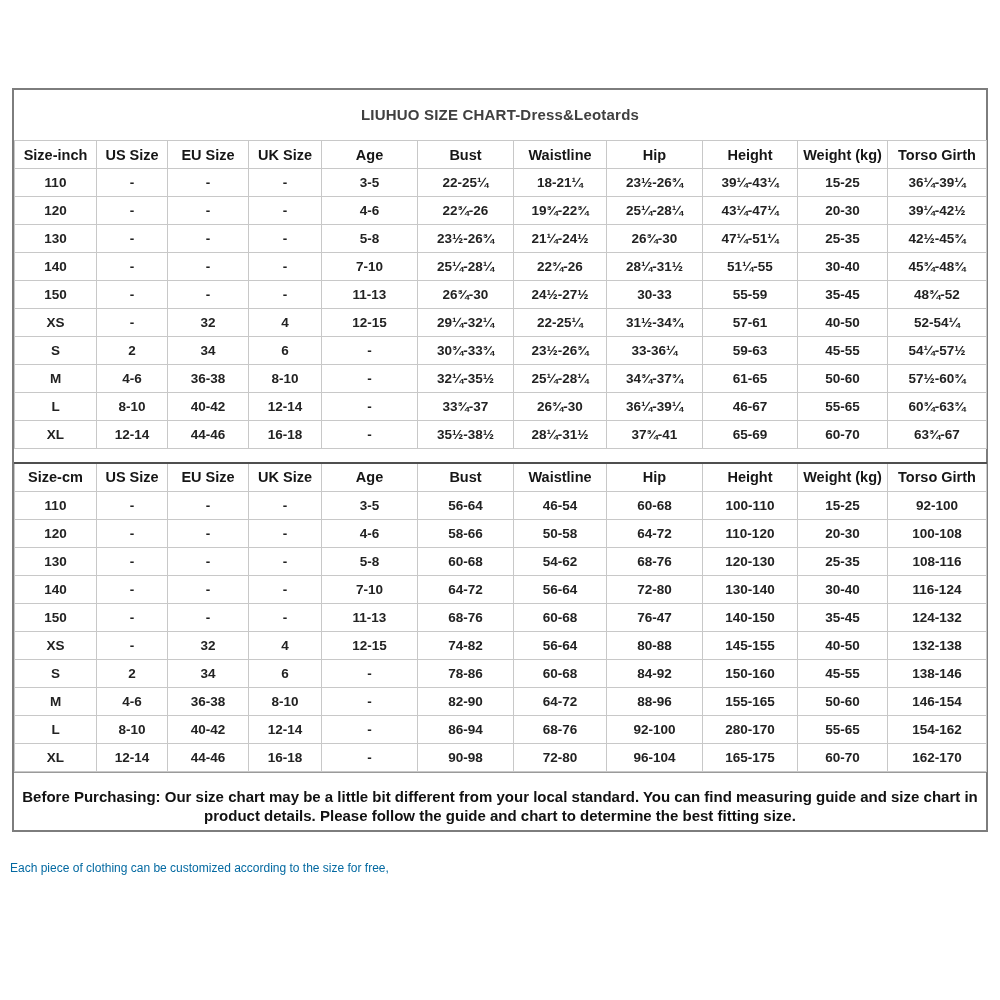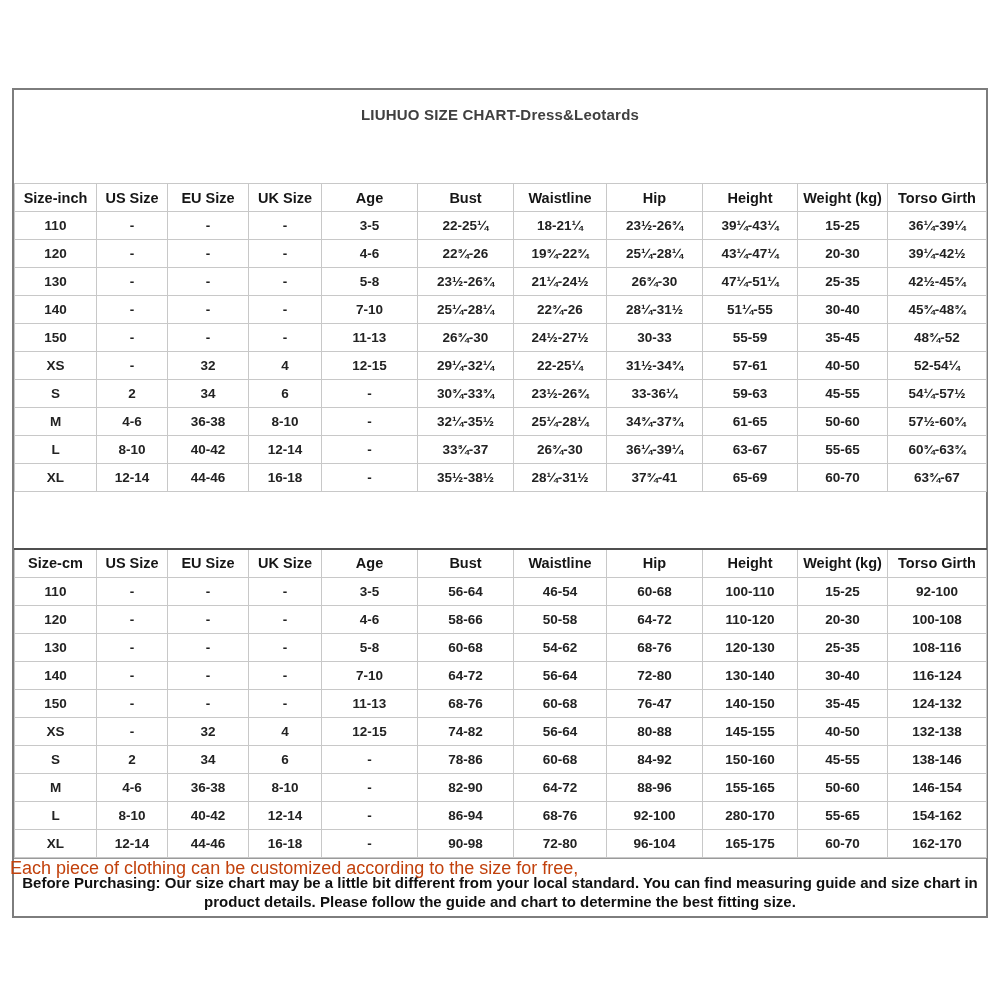--- a/index.html
+++ b/index.html
@@ -24,21 +24,20 @@
     text-align: center;
     font-size: 15px;
     font-weight: 700;
     letter-spacing: 0.2px;
     color: #404040;
   }
   table.tbl {
     width: 100%;
     border-collapse: collapse;
     table-layout: fixed;
-    margin-top: 43px;
   }
   table.tbl th, table.tbl td {
     border: 1px solid #c8c8c8;
     height: 28px;
     padding: 0 2px;
     text-align: center;
     vertical-align: middle;
     font-family: "Liberation Sans", sans-serif;
     font-size: 13.5px;
     font-weight: 700;
@@ -74,24 +73,24 @@
   col.c9  { width: 95px; }
   col.c10 { width: 90px; }
   col.c11 { width: 99px; }
   .footer {
     position: absolute;
     left: 10px; top: 858px;
     width: 980px;
   }
   .footer p {
     margin: 0 0 17px 0;
-    font-size: 18px;
+    font-size: 12px;
     font-weight: 400;
     line-height: 20px;
-    color: #c2410c;
+    color: #0369a1;
   }
 </style>
 </head>
 <body>
 
 <div class="chart">
 
   <div class="title">LIUHUO SIZE CHART-Dress&amp;Leotards</div>
 
   <table class="tbl inch">
@@ -230,21 +229,21 @@
         </tr>
         <tr>
           <td>L</td>
           <td>8-10</td>
           <td>40-42</td>
           <td>12-14</td>
           <td>-</td>
           <td>33¾-37</td>
           <td>26¾-30</td>
           <td>36¼-39¼</td>
-          <td>63-67</td>
+          <td>46-67</td>
           <td>55-65</td>
           <td>60¾-63¾</td>
         </tr>
         <tr>
           <td>XL</td>
           <td>12-14</td>
           <td>44-46</td>
           <td>16-18</td>
           <td>-</td>
           <td>35½-38½</td>

